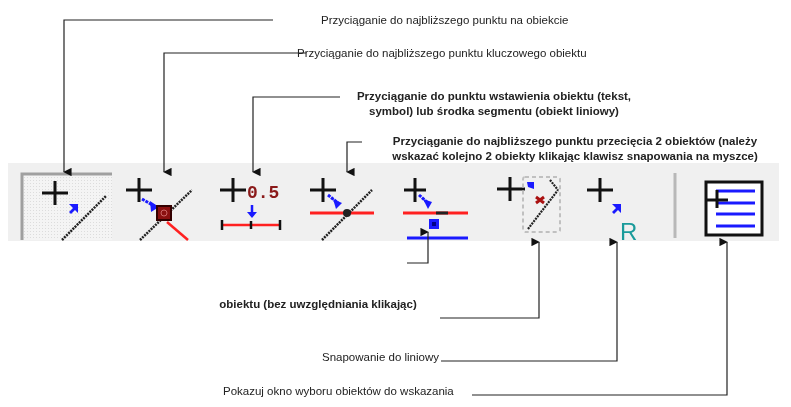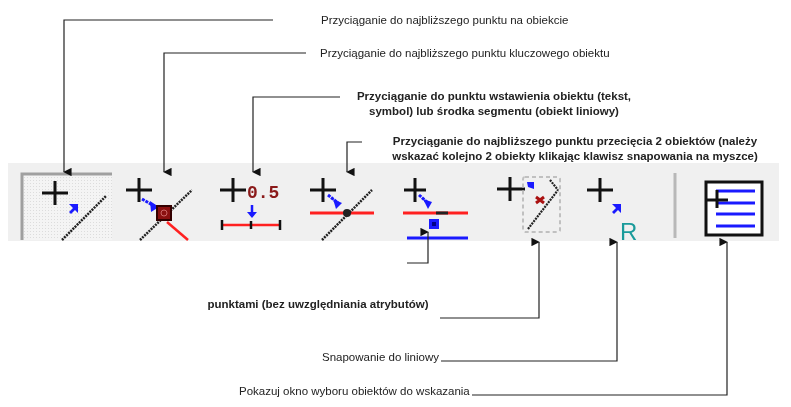--- a/index.html
+++ b/index.html
@@ -118,28 +118,28 @@
     <path d="M340,97 L253,97 L253,172" marker-end="url(#arr)"></path>
     <path d="M362,142 L347,142 L347,172" marker-end="url(#arr)"></path>
     <path d="M407,263 L428,263 L428,232" marker-end="url(#arr)"></path>
     <path d="M440,318 L539,318 L539,242" marker-end="url(#arr)"></path>
     <path d="M441,361 L617,361 L617,242" marker-end="url(#arr)"></path>
     <path d="M472,395 L727,395 L727,242" marker-end="url(#arr)"></path>
   </g>
 </svg>
 
 <div class="label" style="left:285px;top:13px;padding-left:36px;">Przyciąganie do najbliższego punktu na obiekcie</div>
-<div class="label" style="left:320px;top:46px;">Przyciąganie do najbliższego punktu kluczowego obiektu</div>
+<div class="label" style="left:297px;top:46px;">Przyciąganie do najbliższego punktu kluczowego obiektu</div>
 <div class="label center" style="left:344px;top:89px;width:300px;">
   <div>Przyciąganie do punktu wstawienia obiektu (tekst,</div>
   <div>symbol) lub środka segmentu (obiekt liniowy)</div>
 </div>
 <div class="label center" style="left:370px;top:134px;width:410px;">
   <div>Przyciąganie do najbliższego punktu przecięcia 2 obiektów (należy</div>
   <div>wskazać kolejno 2 obiekty klikając klawisz snapowania na myszce)</div>
 </div>
 <div class="label center" style="left:122px;top:255px;width:280px;">
 </div>
 <div class="label center" style="left:200px;top:297px;width:236px;">
-  <div>punktami (bez uwzględniania atrybutów)</div>
+  <div>obiektu (bez uwzględniania klikając)</div>
 </div>
 <div class="label" style="left:322px;top:350px;">Snapowanie do liniowy</div>
-<div class="label" style="left:239px;top:384px;">Pokazuj okno wyboru obiektów do wskazania</div>
+<div class="label" style="left:223px;top:384px;">Pokazuj okno wyboru obiektów do wskazania</div>
 
 </body></html>

